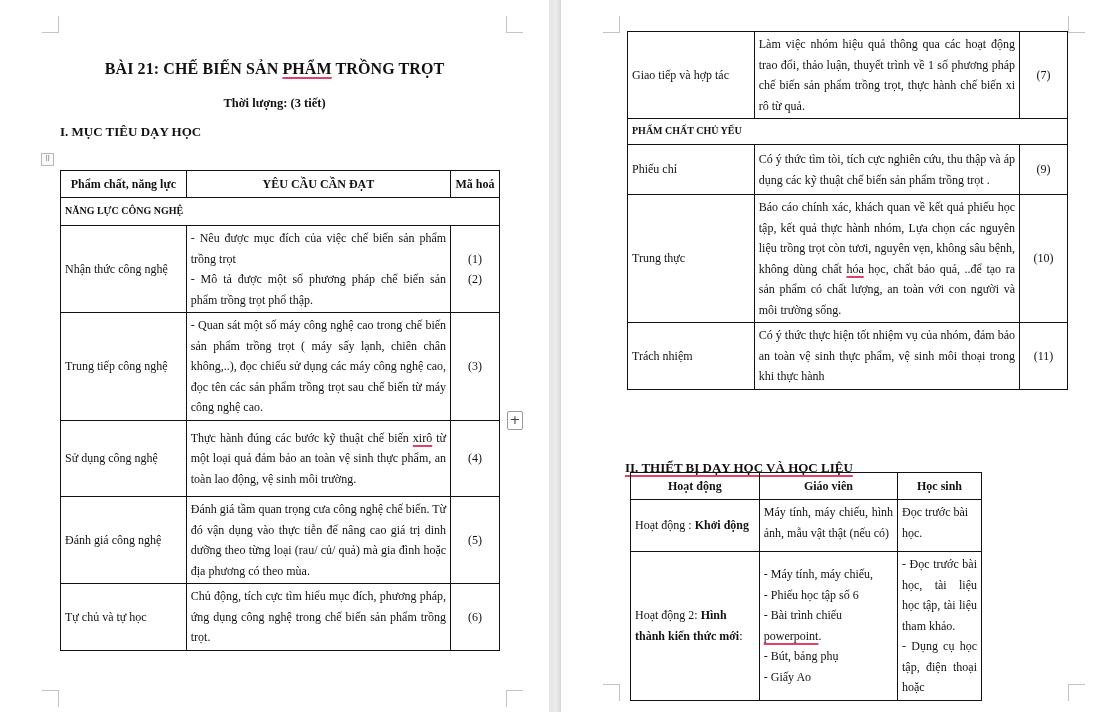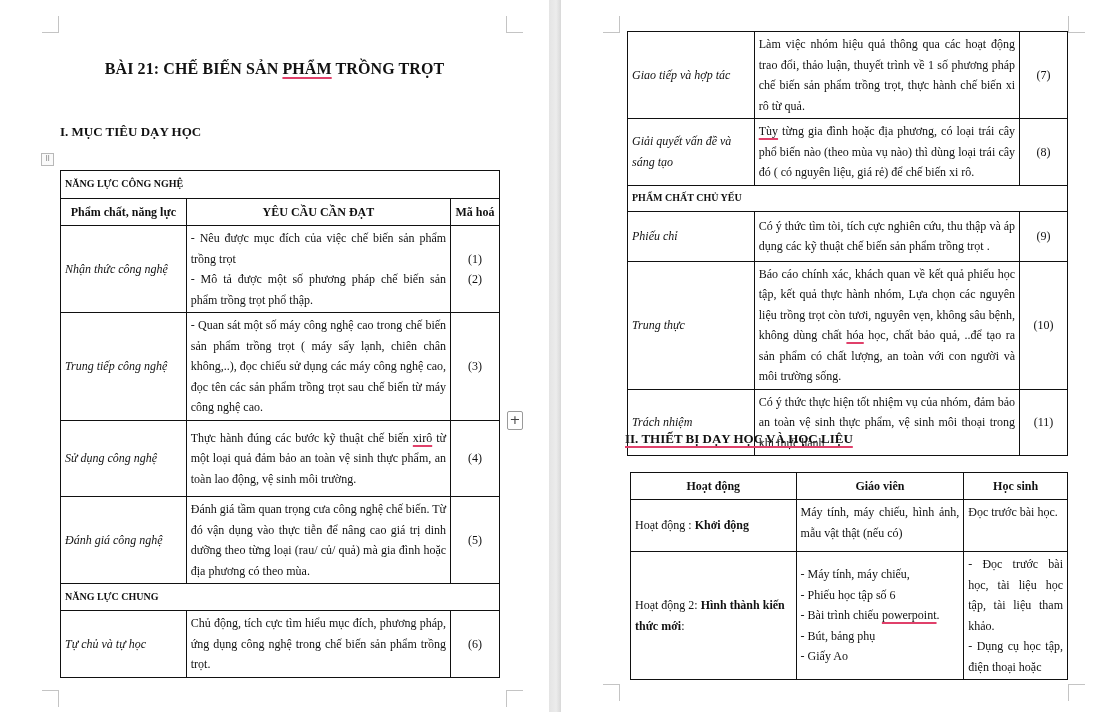--- a/index.html
+++ b/index.html
@@ -33,61 +33,62 @@
     border:1px solid #b8b8b8; background:#fafafa; font-size:7px; line-height:11px; text-align:center; color:#555;
   }
   .add-btn {
     position:absolute; left:507px; top:411px; width:14px; height:17px;
     border:1px solid #9a9a9a; border-radius:2px; background:#fff; font-size:13px; line-height:16px; text-align:center; color:#444;
     font-family:"DejaVu Sans", sans-serif;
   }
   table { border-collapse:collapse; position:absolute; font-size:12px; line-height:20.5px; }
   td, th { border:1.3px solid #111; vertical-align:middle; padding:2px 4px; }
   th { font-weight:bold; text-align:center; font-size:12px; }
-  .crit { font-style:italic; }
+  .crit { }
   .req { text-align:justify; }
   .code { text-align:center; }
   .group { font-weight:bold; font-size:10px;margin-top:12px; }
 
   #tbl-left { left:60px; top:170px; width:440px; }
   #tbl-right { left:627px; top:31px; width:441px; }
-  #tbl-equip { left:630px; top:472px; width:438px; }
+  #tbl-equip { left:630px; top:472px; width:352px; }
 </style>
 </head>
 <body>
 
 <div class="gutter"></div>
 
 <div class="page" id="page-left">
   <div class="corner c-tl" style="left:42px; top:16px;"></div>
   <div class="corner c-tr" style="left:506px; top:16px;"></div>
   <div class="corner c-bl" style="left:42px; top:690px;"></div>
   <div class="corner c-br" style="left:506px; top:690px;"></div>
 
   <div class="doc-title">
     <span>BÀI 21: CHẾ BIẾN SẢN </span><span class="spell">PHẨM</span><span> TRỒNG TRỌT</span>
   </div>
+  <div class="duration">Thời lượng: (3 tiết)</div>
   <div class="section-h" style="left:60px; top:124px;">I. MỤC TIÊU DẠY HỌC</div>
 
   <div class="move-handle">⠿</div>
 
   <table id="tbl-left">
     <colgroup>
         <col style="width:126px">
         <col style="width:265px">
         <col style="width:49px">
       </colgroup>
     <tbody>
-        <tr style="height:28px">
-      <td colspan="3" class="group">NĂNG LỰC CÔNG NGHỆ</td>
-    </tr>
-    <tr style="height:27px">
+        <tr style="height:27px">
       <th>Phẩm chất, năng lực</th>
       <th>YÊU CẦU CẦN ĐẠT</th>
       <th>Mã hoá</th>
+    </tr>
+    <tr style="height:28px">
+      <td colspan="3" class="group">NĂNG LỰC CÔNG NGHỆ</td>
     </tr>
     <tr style="height:86px">
       <td class="crit">Nhận thức công nghệ</td>
       <td class="req">
         <div>- Nêu được mục đích của việc chế biến sản phẩm trồng trọt</div>
         <div>- Mô tả được một số phương pháp chế biến sản phẩm trồng trọt phổ thập.</div>
       </td>
       <td class="code">
         <div>(1)</div>
         <div>(2)</div>
@@ -100,23 +101,20 @@
     </tr>
     <tr style="height:76px">
       <td class="crit">Sử dụng công nghệ</td>
       <td class="req"><span>Thực hành đúng các bước kỹ thuật chế biến </span><span class="spell">xirô</span><span> từ một loại quả đảm bảo an toàn vệ sinh thực phẩm, an toàn lao động, vệ sinh môi trường.</span></td>
       <td class="code">(4)</td>
     </tr>
     <tr style="height:86px">
       <td class="crit">Đánh giá công nghệ</td>
       <td class="req">Đánh giá tầm quan trọng cưa công nghệ chế biến. Từ đó vận dụng vào thực tiễn để nâng cao giá trị dinh dưỡng theo từng loại (rau/ củ/ quả) mà gia đình hoặc địa phương có theo mùa.</td>
       <td class="code">(5)</td>
-    </tr>
-    <tr style="height:27px">
-      <td colspan="3" class="group">NĂNG LỰC CHUNG</td>
     </tr>
     <tr style="height:66px">
       <td class="crit">Tự chủ và tự học</td>
       <td class="req">Chủ động, tích cực tìm hiểu mục đích, phương pháp, ứng dụng công  nghệ trong chế biến sản phẩm trồng trọt.</td>
       <td class="code">(6)</td>
     </tr>
   </tbody>
     </table>
 
   <div class="add-btn">+</div>
@@ -134,25 +132,20 @@
       <col style="width:127px">
       <col style="width:266px">
       <col style="width:48px">
     </colgroup>
   <tbody>
       <tr style="height:86px">
     <td class="crit">Giao tiếp và hợp tác</td>
     <td class="req">Làm việc nhóm hiệu quả thông qua các hoạt động trao đổi, thảo luận, thuyết trình về 1 số phương pháp chế biến sản phẩm trồng trọt, thực hành chế biến xi rô từ quả.</td>
     <td class="code">(7)</td>
   </tr>
-  <tr style="height:60px">
-    <td class="crit">Giải quyết vấn đề và sáng tạo</td>
-    <td class="req"><span class="spell">Tùy</span><span> từng gia đình hoặc địa phương, có loại trái cây phổ biến nào (theo mùa vụ nào) thì dùng loại trái cây đó ( có nguyên liệu, giá rẻ) để chế biến xi rô.</span></td>
-    <td class="code">(8)</td>
-  </tr>
   <tr style="height:26px">
     <td colspan="3" class="group">PHẨM CHẤT CHỦ YẾU</td>
   </tr>
   <tr style="height:50px">
     <td class="crit">Phiếu chỉ</td>
     <td class="req">Có ý thức tìm tòi, tích cực nghiên cứu, thu thập và áp dụng các kỹ thuật chế biến sản phẩm trồng trọt .</td>
     <td class="code">(9)</td>
   </tr>
   <tr style="height:128px">
     <td class="crit">Trung thực</td>
@@ -160,21 +153,21 @@
     <td class="code">(10)</td>
   </tr>
   <tr style="height:66px">
     <td class="crit">Trách nhiệm</td>
     <td class="req">Có ý thức thực hiện tốt nhiệm vụ của nhóm, đảm bảo an toàn vệ sinh thực phẩm, vệ sinh môi thoại trong khi thực hành</td>
     <td class="code">(11)</td>
   </tr>
 </tbody>
   </table>
 
-<div class="section-h" style="left:625px; top:431px;">
+<div class="section-h" style="left:625px; top:460px;">
   <span class="spell">II. THIẾT BỊ DẠY HỌC VÀ HỌC LIỆU</span>
 </div>
 
 <table id="tbl-equip">
   <colgroup>
       <col style="width:166px">
       <col style="width:168px">
       <col style="width:104px">
     </colgroup>
   <tbody>

